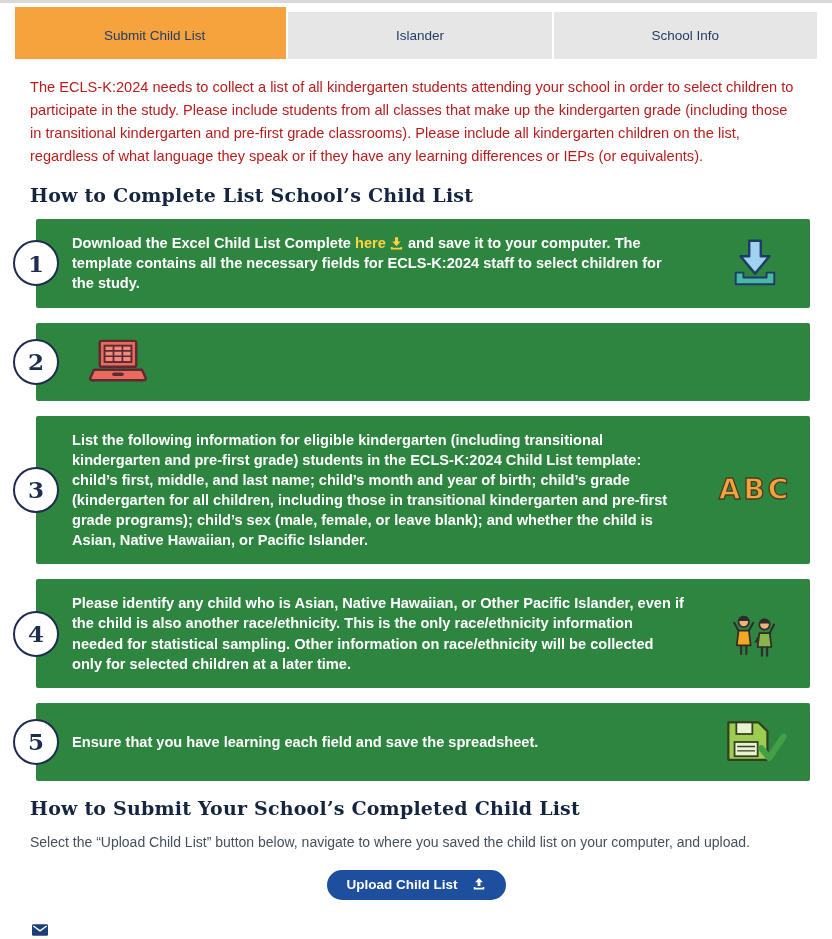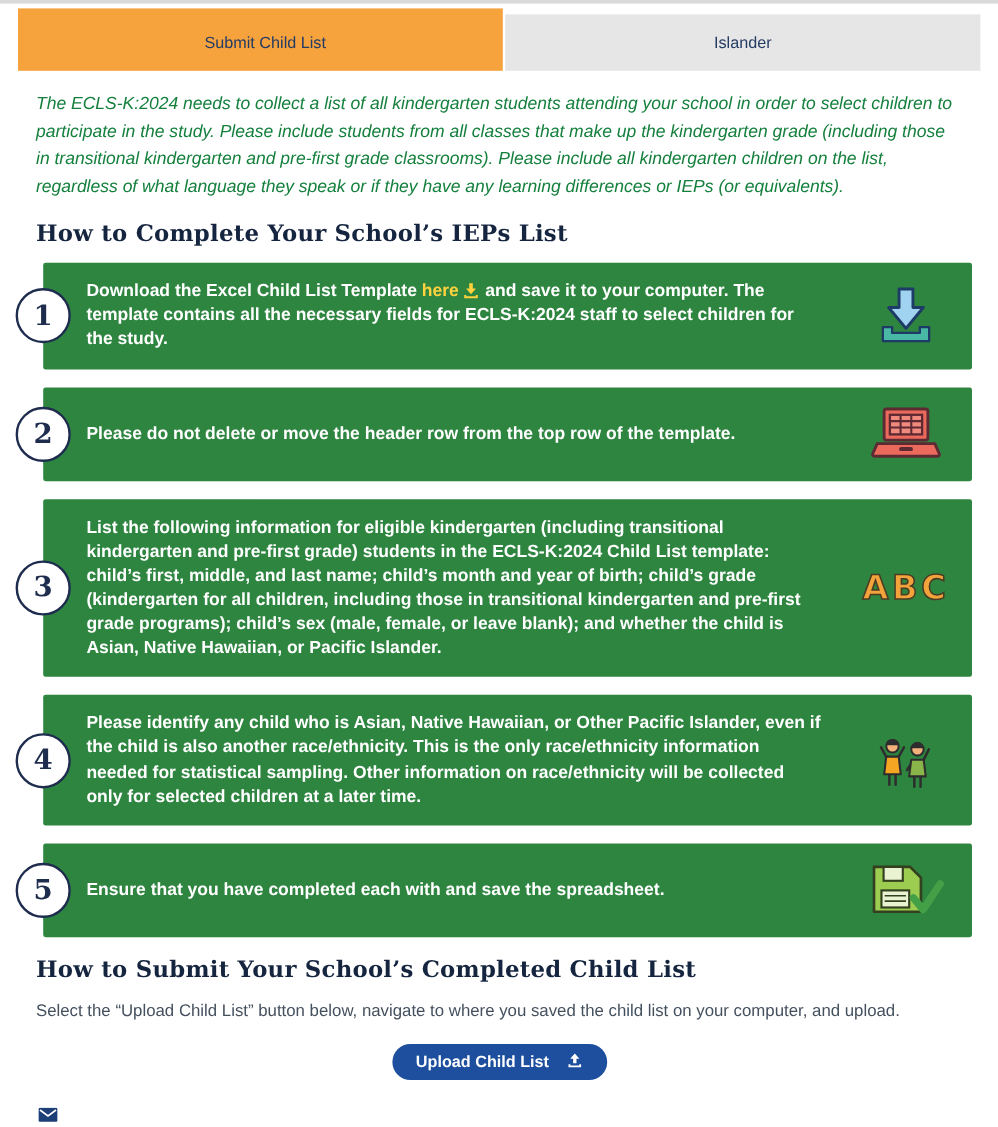--- a/index.html
+++ b/index.html
@@ -14,21 +14,21 @@
 
   
   .tabbar { display: flex; align-items: flex-end; margin: 4px 15px 0; gap: 2px; }
   .tab {
     flex: 1; background: #e7e6e6; color: #243b64; font-size: 13.5px;
     text-align: center; padding: 16px 8px 16px; cursor: pointer;
   }
   .tab.active { background: #F6A33E; padding-top: 21px; padding-left: 16px; }
 
   
-  .intro { margin: 17px 30px 6px 30px; font-size: 14.6px; line-height: 1.58; color: #15803d; font-style: italic; }
+  .intro { margin: 17px 30px 6px 30px; font-size: 14.6px; line-height: 1.58; color: #b91c1c; }
   .h {
     font-family: "DejaVu Serif", "Liberation Serif", serif;
     font-size: 19px; font-weight: 700; color: #15253f;
     margin: 16px 30px 13px 30px; letter-spacing: 0.2px;
   }
 
   
   .step {
     position: relative; margin: 0 22px 15px 36px; background: #2E8540;
     display: flex; align-items: center; padding: 14px 12px 14px 26px;
@@ -69,47 +69,47 @@
   .inline-icn { vertical-align: -1px; margin: 0 2px; }
 </style>
 </head>
 <body>
 
 <div class="topline"></div>
 
 <nav class="tabbar">
   <div class="tab active">Submit Child List</div>
   <div class="tab">Islander</div>
+  <div class="tab">School Info</div>
 </nav>
 
 <p class="intro">The ECLS-K:2024 needs to collect a list of all kindergarten students attending your school in order to select children to participate in the study. Please include students from all classes that make up the kindergarten grade (including those in transitional kindergarten and pre-first grade classrooms). Please include all kindergarten children on the list, regardless of what language they speak or if they have any learning differences or IEPs (or equivalents).</p>
 
-<h2 class="h">How to Complete Your School’s IEPs List</h2>
+<h2 class="h">How to Complete List School’s Child List</h2>
 
 <section class="step">
   <div class="num">1</div>
   <p class="stext">
-    <span>Download the Excel Child List Template</span>
+    <span>Download the Excel Child List Complete</span>
     <a class="ylink" href="#"><span>here</span><svg class="dl" viewBox="0 0 16 16" width="15" height="15" fill="#FFD23E">
           <path d="M6.4 1.2 h3.2 v4.6 h2.8 L8 10.8 3.6 5.8 h2.8 z"></path>
           <path d="M2 11.6 v2.8 h12 v-2.8 h-1.8 v1 H3.8 v-1 z"></path>
         </svg></a>
     <span>and save it to your computer. The template contains all the necessary fields for ECLS-K:2024 staff to select children for the study.</span>
   </p>
   <div class="icon">
     <svg viewBox="0 0 56 56" width="54" height="54">
       <path d="M22 5 h12 v16 h9 L28 39 13 21 h9 z" fill="#9fd3f0" stroke="#1d3b66" stroke-width="2.5" stroke-linejoin="round"></path>
       <path d="M8 38 h8 v5 h24 v-5 h8 v12 H8 z" fill="#49b8a5" stroke="#1d3b66" stroke-width="2" stroke-linejoin="round"></path>
     </svg>
   </div>
 </section>
 
 <section class="step">
   <div class="num">2</div>
-  <p class="stext">Please do not delete or move the header row from the top row of the template.</p>
   <div class="icon">
     <svg viewBox="0 0 64 50" width="62" height="48">
       <rect x="13" y="3" width="38" height="27" rx="2" fill="#ec6a5c" stroke="#5d2a33" stroke-width="2.5"></rect>
       <rect x="18" y="8" width="28" height="17" fill="#f08a7d" stroke="#5d2a33" stroke-width="2"></rect>
       <path d="M18 13.5 h28 M18 19 h28 M27.3 8 v17 M36.6 8 v17" stroke="#5d2a33" stroke-width="1.8"></path>
       <path d="M7 33 h50 l4 9 a2 2 0 0 1 -2 2 H5 a2 2 0 0 1 -2 -2 z" fill="#ec6a5c" stroke="#5d2a33" stroke-width="2.5" stroke-linejoin="round"></path>
       <rect x="26" y="36" width="12" height="3.5" rx="1.7" fill="#5d2a33"></rect>
     </svg>
   </div>
 </section>
@@ -142,21 +142,21 @@
       <path d="M11 25 h12 l2 17 H9 z" fill="#f5a623" stroke="#2d2d2d" stroke-width="2" stroke-linejoin="round"></path>
       <circle cx="41" cy="18" r="6" fill="#f2b07a" stroke="#2d2d2d" stroke-width="2"></circle>
       <path d="M35 17 a6 6 0 0 1 12 0 z" fill="#2d2d2d"></path>
       <path d="M35 28 h12 l2 16 H33 z" fill="#8ab54a" stroke="#2d2d2d" stroke-width="2" stroke-linejoin="round"></path>
     </svg>
   </div>
 </section>
 
 <section class="step">
   <div class="num">5</div>
-  <p class="stext">Ensure that you have completed each with and save the spreadsheet.</p>
+  <p class="stext">Ensure that you have learning each field and save the spreadsheet.</p>
   <div class="icon">
     <svg viewBox="0 0 72 56" width="64" height="50">
       <path d="M6 6 h34 l10 10 v32 H6 z" fill="#9ccc50" stroke="#33401f" stroke-width="2.5" stroke-linejoin="round"></path>
       <rect x="15" y="6" width="18" height="13" fill="#e9f3d2" stroke="#33401f" stroke-width="2"></rect>
       <rect x="13" y="28" width="26" height="16" fill="#e9f3d2" stroke="#33401f" stroke-width="2"></rect>
       <path d="M16 33 h20 M16 38 h20" stroke="#33401f" stroke-width="1.6"></path>
       <path d="M43 35 l9 11 16 -24" fill="none" stroke="#43a047" stroke-width="7" stroke-linecap="round" stroke-linejoin="round"></path>
     </svg>
   </div>
 </section>

